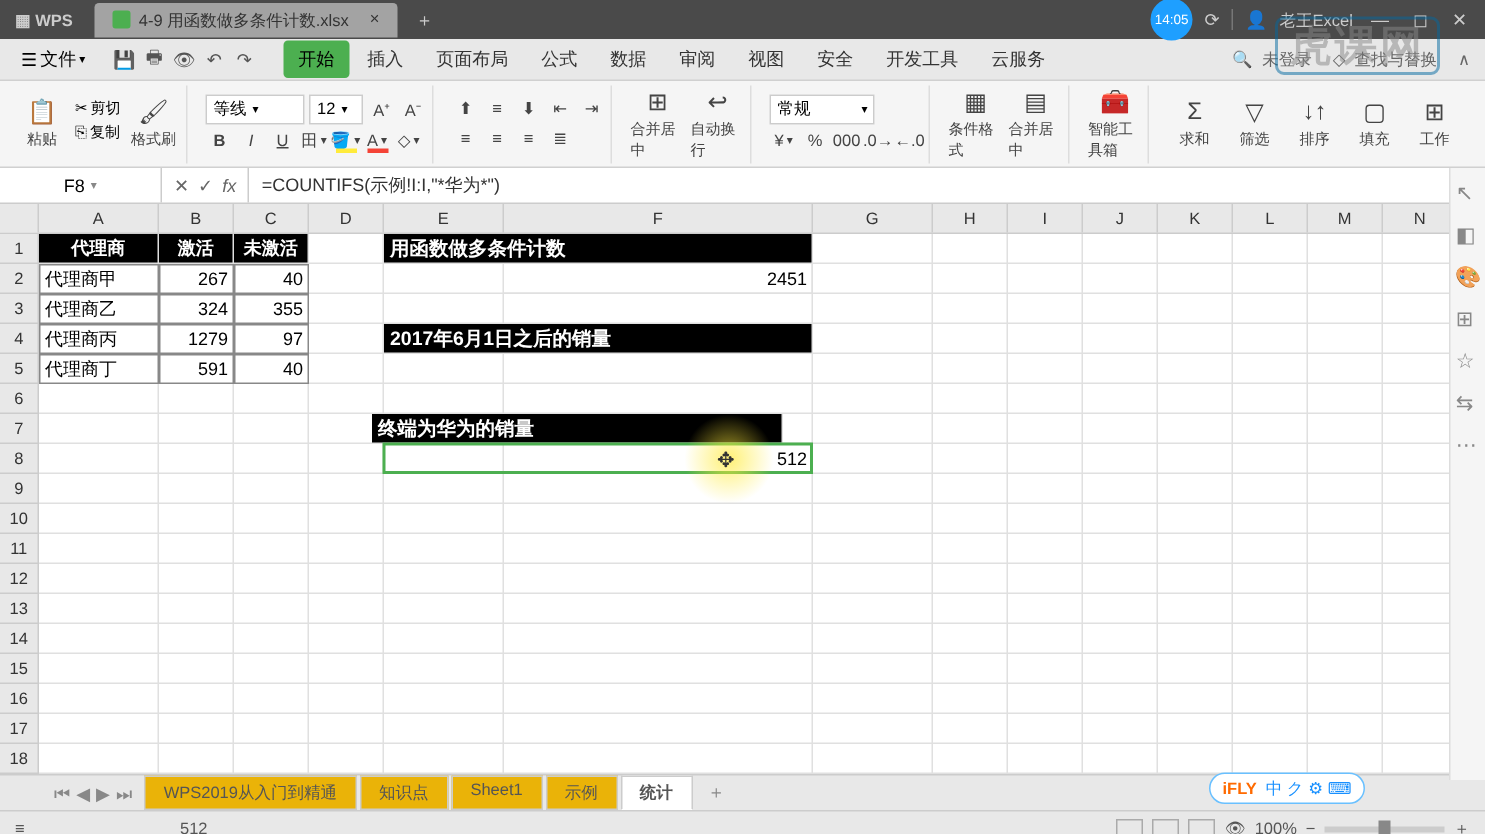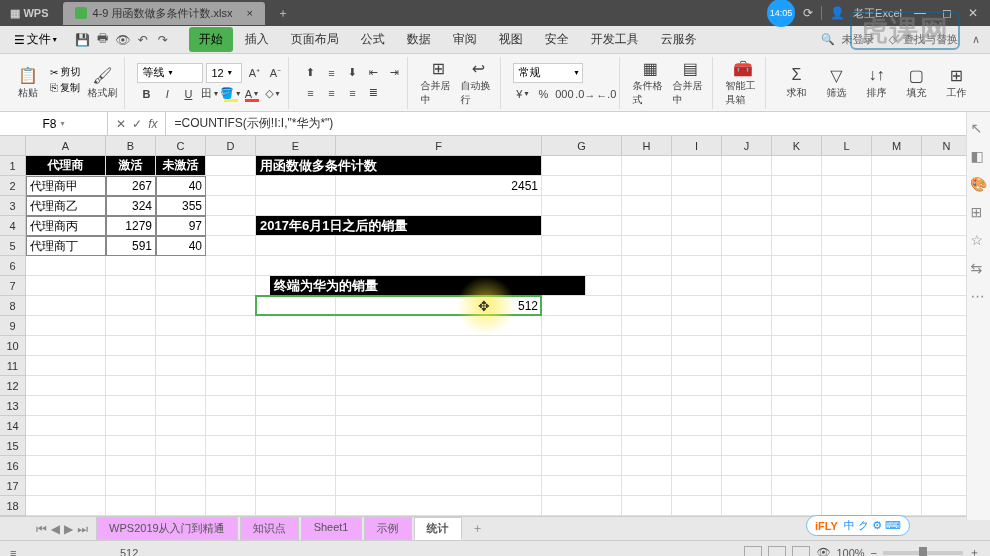--- a/index.html
+++ b/index.html
@@ -57,21 +57,21 @@
 .big-header { background: #000; color: #fff; font-weight: bold; font-size: 13px; padding-left: 4px; }
 
 .active-cell { position: absolute; border: 2px solid #4caf50; pointer-events: none; }
 .highlight-glow { position: absolute; width: 60px; height: 60px; background: radial-gradient(circle, rgba(255,235,59,0.7) 0%, rgba(255,235,59,0) 70%); border-radius: 50%; pointer-events: none; }
 .cursor-cross { position: absolute; font-size: 14px; color: #333; pointer-events: none; }
 
 .side-panel { position: absolute; right: 0; top: 112px; width: 24px; background: #f5f5f5; border-left: 1px solid #ddd; height: 408px; display: flex; flex-direction: column; align-items: center; gap: 12px; padding-top: 8px; }
 .side-icon { width: 16px; height: 16px; color: #888; font-size: 14px; }
 
 .sheet-tabs { height: 24px; background: #e8e8e8; display: flex; align-items: center; border-top: 1px solid #ccc; padding-left: 30px; gap: 2px; }
-.stab { padding: 3px 12px; font-size: 11px; color: #555; background: #f0abfc; border: 1px solid #ccc; }
+.stab { padding: 3px 12px; font-size: 11px; color: #555; background: #eab308; border: 1px solid #ccc; }
 .stab-active { background: #fff; font-weight: bold; border-bottom: 1px solid #fff; }
 .stab-nav { display: flex; gap: 4px; padding: 0 6px; color: #888; }
 
 .status-bar { height: 24px; background: #e8e8e8; display: flex; align-items: center; padding: 0 10px; border-top: 1px solid #ccc; font-size: 11px; color: #555; }
 .status-bar .left { flex: 1; display: flex; gap: 20px; padding-left:110px;}
 .status-bar .right { display: flex; gap: 6px; align-items: center; }
 .zoom-slider { width: 80px; height: 4px; background: #ccc; position: relative; }
 .zoom-thumb { width: 8px; height: 12px; background: #888; position: absolute; left: 36px; top: -4px; }
 .view-btn { width: 18px; height: 14px; border: 1px solid #aaa; }
 .ifly-bubble { position: absolute; bottom: 20px; right: 80px; display: flex; align-items: center; gap: 6px; background: #fff; border: 1px solid #69c0ff; border-radius: 14px; padding: 2px 8px; font-size: 11px; color: #1890ff; }
@@ -576,21 +576,21 @@
         <div class="gcell data-cell" style="left: 130px; top: 40px; width: 50px; justify-content: flex-end;">355</div>
         <div class="gcell data-cell" style="left: 0px; top: 60px; width: 80px;">代理商丙</div>
         <div class="gcell data-cell" style="left: 80px; top: 60px; width: 50px; justify-content: flex-end;">1279</div>
         <div class="gcell data-cell" style="left: 130px; top: 60px; width: 50px; justify-content: flex-end;">97</div>
         <div class="gcell data-cell" style="left: 0px; top: 80px; width: 80px;">代理商丁</div>
         <div class="gcell data-cell" style="left: 80px; top: 80px; width: 50px; justify-content: flex-end;">591</div>
         <div class="gcell data-cell" style="left: 130px; top: 80px; width: 50px; justify-content: flex-end;">40</div>
         <div class="gcell big-header" style="left: 230px; top: 0px; width: 286px;">用函数做多条件计数</div>
         <div class="gcell" style="left: 310px; top: 20px; width: 206px; justify-content: flex-end;">2451</div>
         <div class="gcell big-header" style="left: 230px; top: 60px; width: 286px;">2017年6月1日之后的销量</div>
-        <div class="gcell big-header" style="left: 244px; top: 120px; width: 316px;">终端为华为的销量</div>
+        <div class="gcell big-header" style="left: 222px; top: 120px; width: 274px;">终端为华为的销量</div>
         <div class="gcell" style="left: 310px; top: 140px; width: 206px; justify-content: flex-end;">512</div>
         <div class="active-cell" style="left: 229px; top: 139px; width: 287px; height: 21px;"></div>
         <div class="highlight-glow" style="left: 430px; top: 120px;"></div>
         <div class="cursor-cross" style="left: 452px; top: 142px;">✥</div>
       </div>
   </div>
 </div>
 
 <div class="side-panel">
   <span class="side-icon">↖</span>

